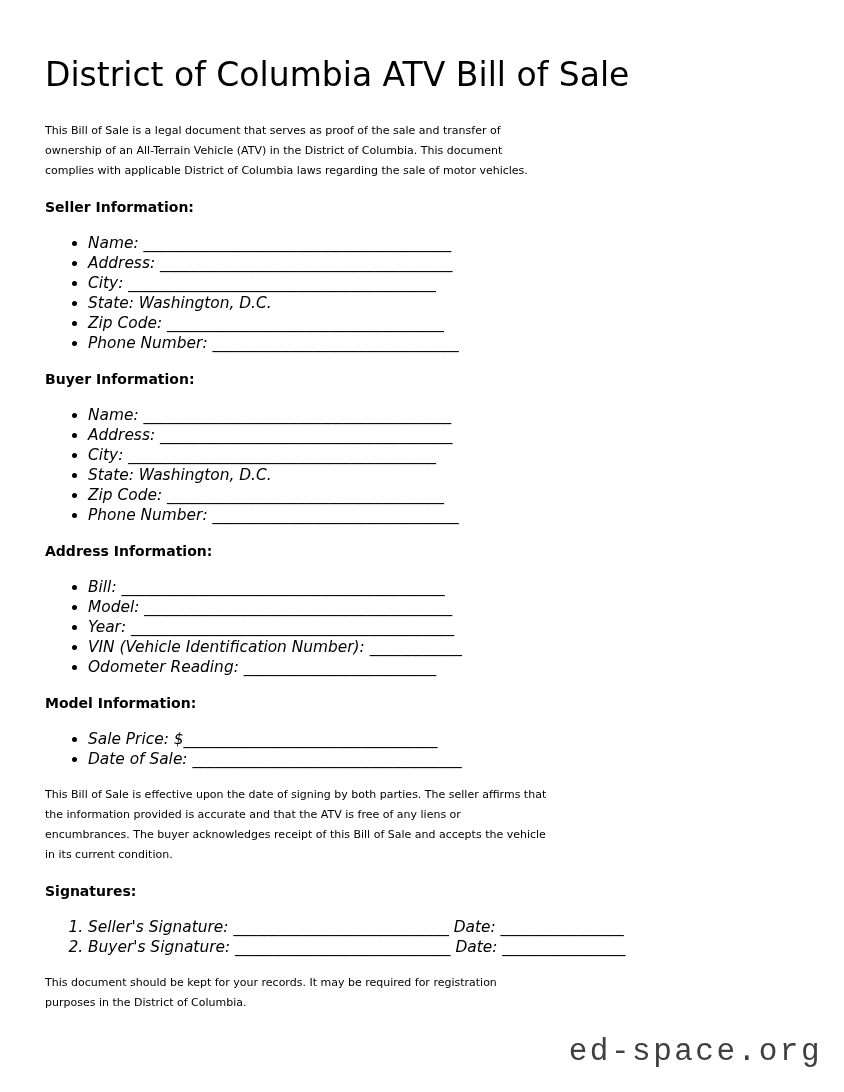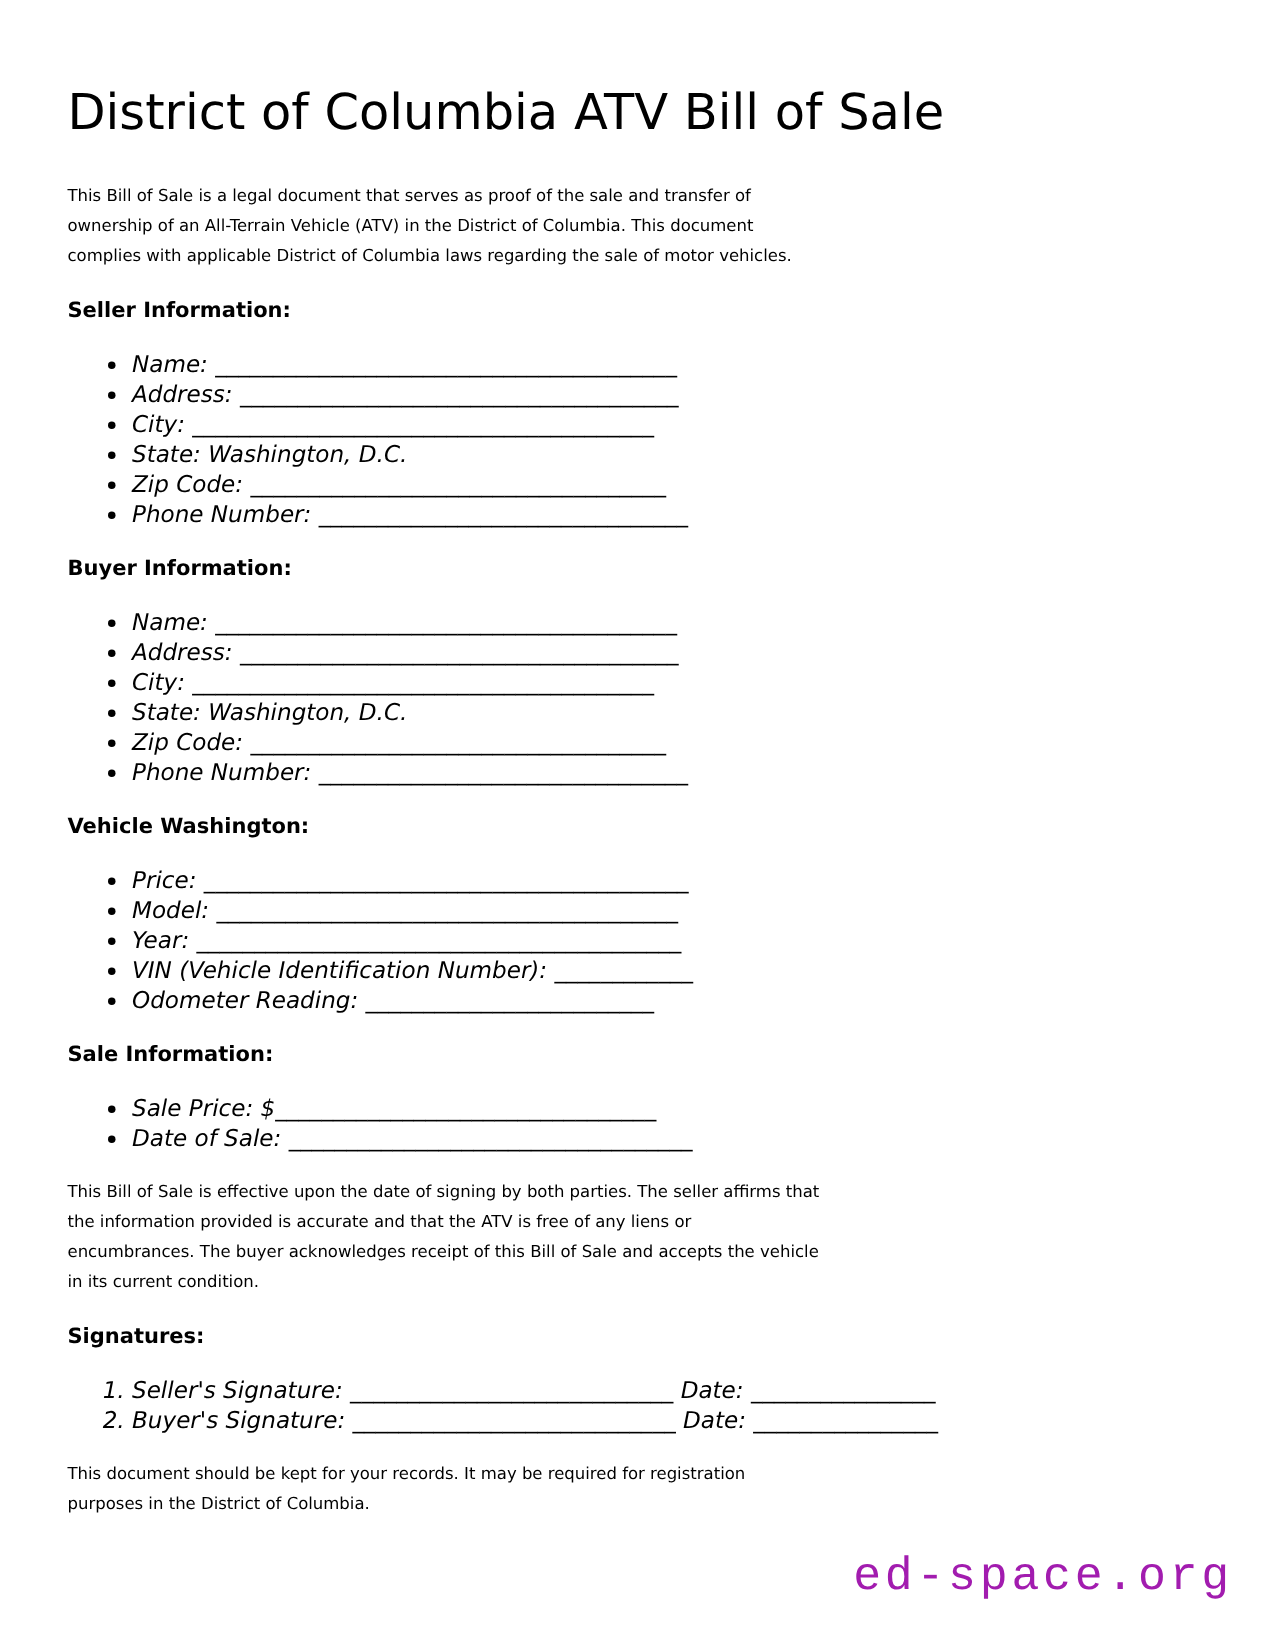--- a/index.html
+++ b/index.html
@@ -48,21 +48,21 @@
     white-space: nowrap;
     font-style: italic;
   }
   .watermark {
     margin-top: 21px;
     margin-right: -23px;
     text-align: right;
     font-family: "Liberation Mono", "DejaVu Sans Mono", monospace;
     font-size: 31px;
     letter-spacing: 2.5px;
-    color: #a21caf;
+    color: #404040;
     line-height: 36px;
   }
 </style>
 </head>
 <body>
 
 <h1 class="doc-title">District of Columbia ATV Bill of Sale</h1>
 
 <p class="para">This Bill of Sale is a legal document that serves as proof of the sale and transfer of
 ownership of an All-Terrain Vehicle (ATV) in the District of Columbia. This document
@@ -81,30 +81,30 @@
 <h3 class="section-heading">Buyer Information:</h3>
 <ul class="field-list">
   <li>Name: ________________________________________</li>
   <li>Address: ______________________________________</li>
   <li>City: ________________________________________</li>
   <li>State: Washington, D.C.</li>
   <li>Zip Code: ____________________________________</li>
   <li>Phone Number: ________________________________</li>
 </ul>
 
-<h3 class="section-heading">Vehicle Washington:</h3>
+<h3 class="section-heading">Address Information:</h3>
 <ul class="field-list">
-  <li>Price: __________________________________________</li>
+  <li>Bill: __________________________________________</li>
   <li>Model: ________________________________________</li>
   <li>Year: __________________________________________</li>
   <li>VIN (Vehicle Identification Number): ____________</li>
   <li>Odometer Reading: _________________________</li>
 </ul>
 
-<h3 class="section-heading">Sale Information:</h3>
+<h3 class="section-heading">Model Information:</h3>
 <ul class="field-list">
   <li>Sale Price: $_________________________________</li>
   <li>Date of Sale: ___________________________________</li>
 </ul>
 
 <p class="para">This Bill of Sale is effective upon the date of signing by both parties. The seller affirms that
 the information provided is accurate and that the ATV is free of any liens or
 encumbrances. The buyer acknowledges receipt of this Bill of Sale and accepts the vehicle
 in its current condition.</p>
 

